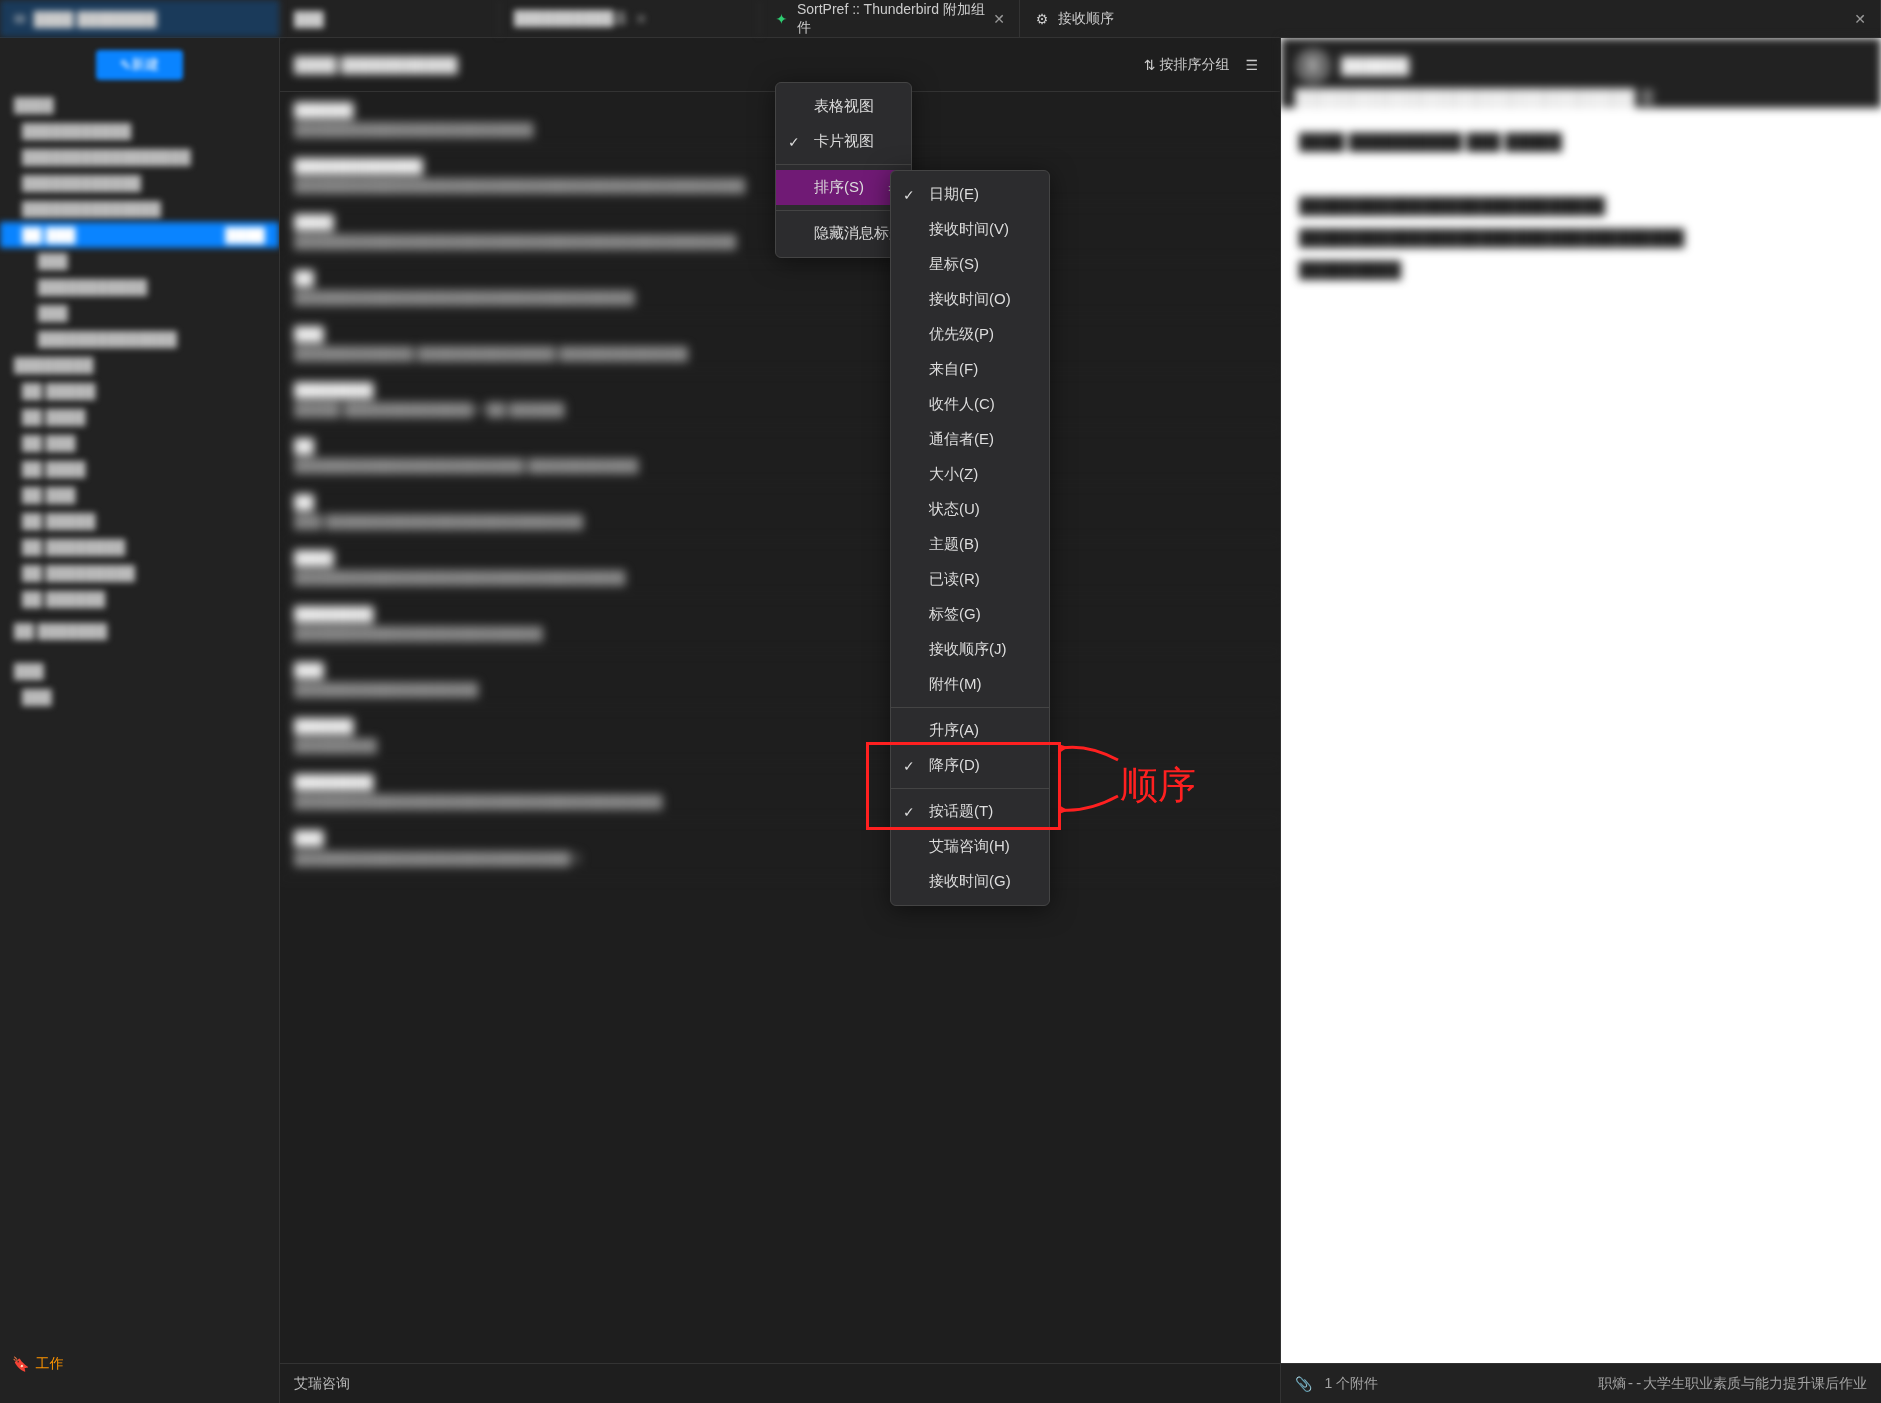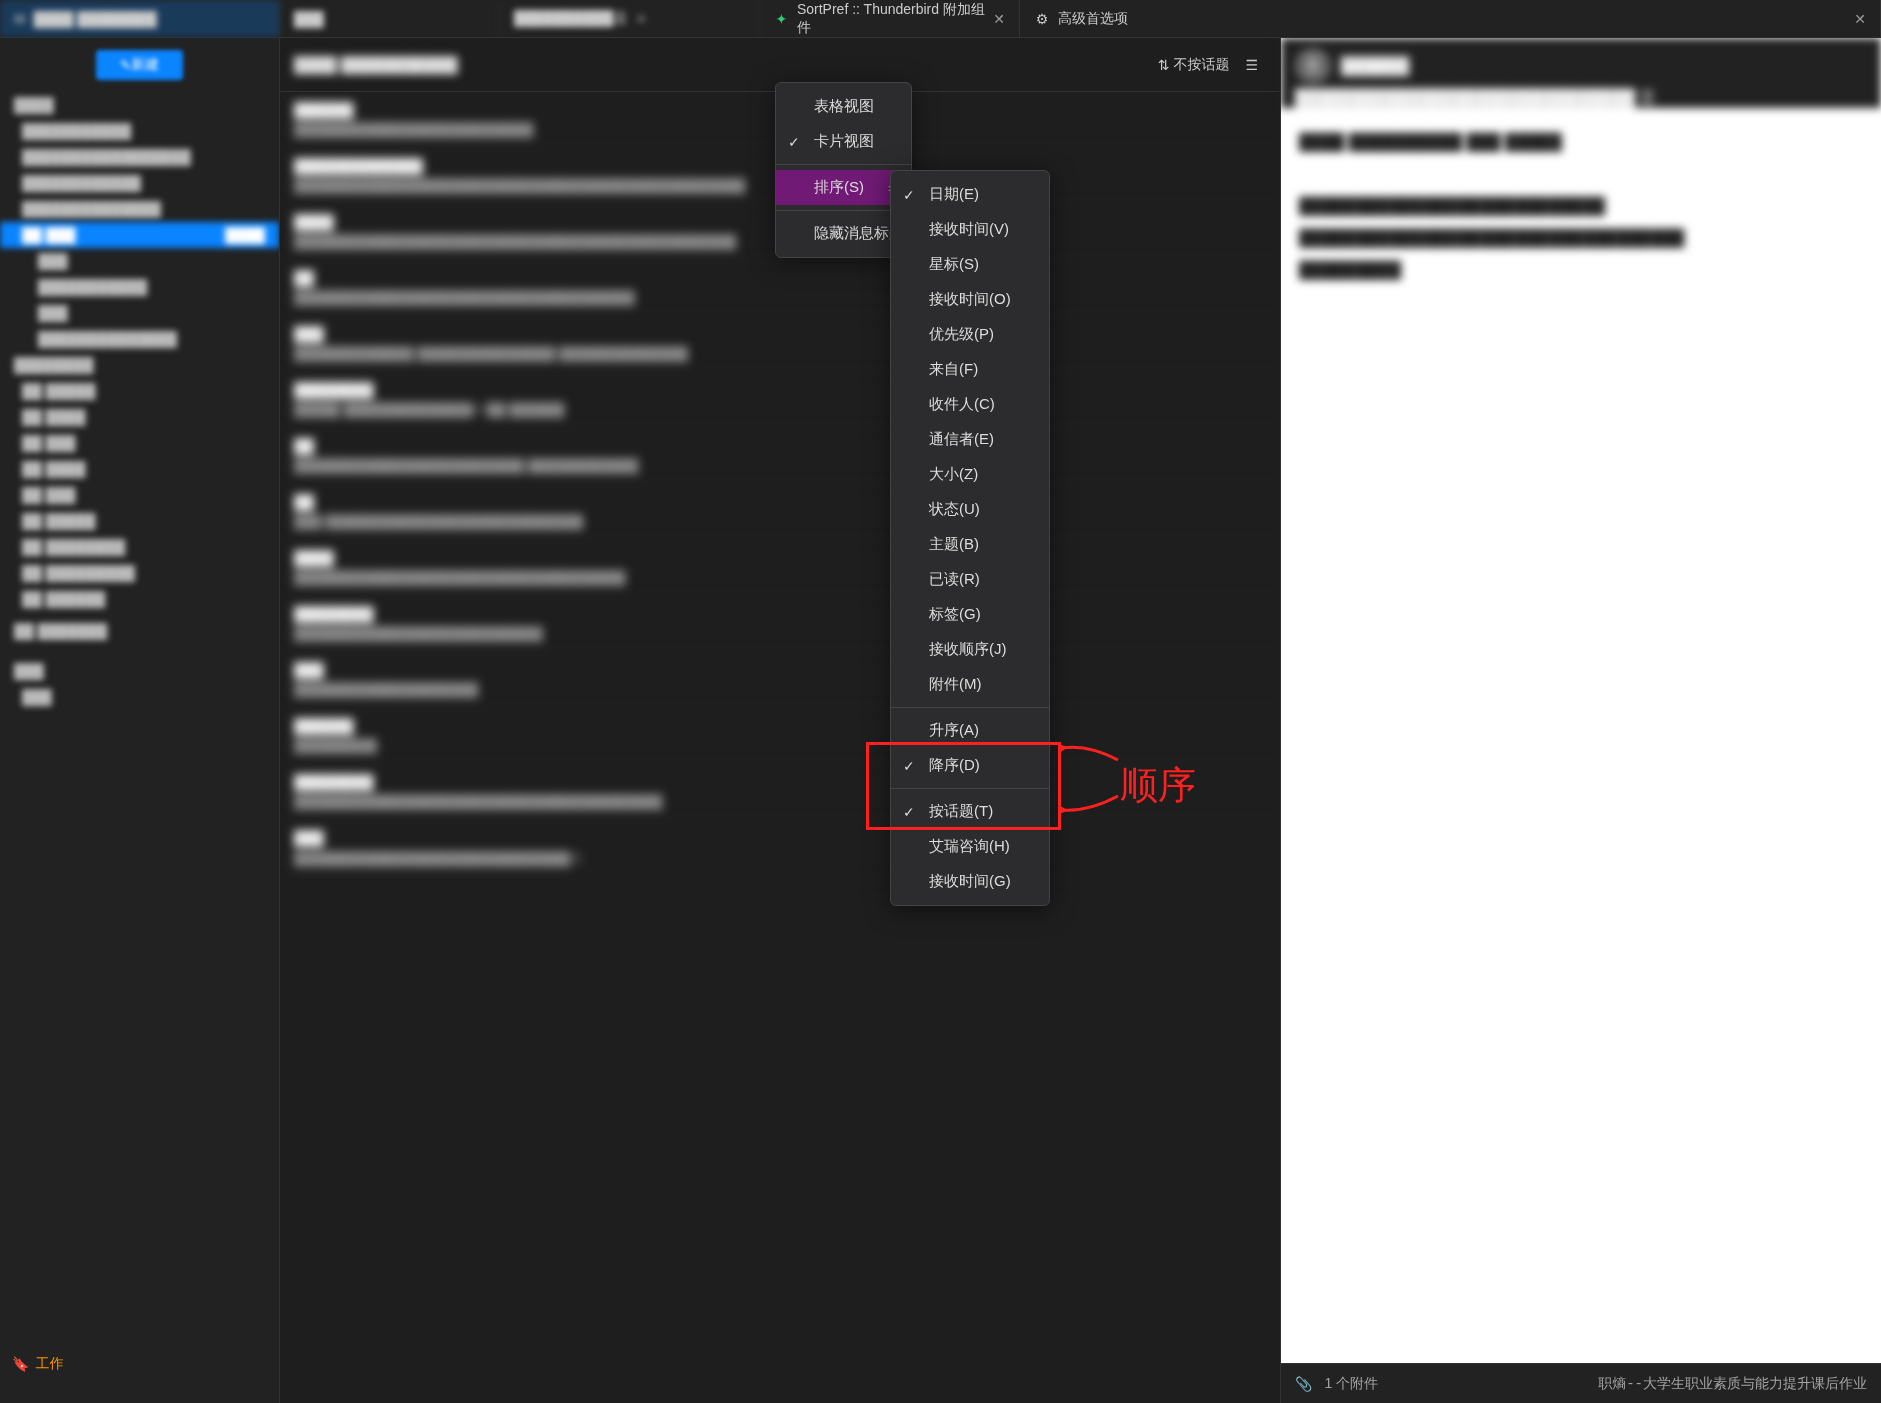--- a/index.html
+++ b/index.html
@@ -230,21 +230,21 @@
     <span>██████████器</span>
     <span class="close-icon">✕</span>
   </div>
   <div class="tab" style="width:260px;">
     <span class="tab-icon" style="color:#2ecc71;">✦</span>
     <span>SortPref :: Thunderbird 附加组件</span>
     <span class="close-icon">✕</span>
   </div>
   <div class="tab" style="flex:1;">
     <span class="tab-icon">⚙</span>
-    <span>高级首选项</span>
+    <span>接收顺序</span>
     <span class="close-icon" style="margin-left:auto;">✕</span>
   </div>
 </div>
 
 <div class="main">
 
   <div class="sidebar">
     <div class="compose-btn">
       <span>✎</span>
       <span>新建</span>
@@ -281,21 +281,21 @@
         <span>工作</span>
       </span>
     </div>
   </div>
 
   <div class="messagelist">
     <div class="msglist-header">
       <span class="msglist-title">████  ███████████</span>
       <span class="filter-btn">
         <span>⇅</span>
-        <span>不按话题</span>
+        <span>按排序分组</span>
       </span>
       <span class="settings-btn">
         <span>☰</span>
       </span>
     </div>
     <div class="msglist-body" id="msg-rows">
         <div class="msg-row">
           <div class="msg-sender">██████</div>
           <div class="msg-sub">██████████████████████████</div>
         </div>
@@ -345,20 +345,23 @@
         </div>
         <div class="msg-row">
           <div class="msg-sender">████████</div>
           <div class="msg-sub">████████████████████████████████████████</div>
         </div>
         <div class="msg-row">
           <div class="msg-sender">███</div>
           <div class="msg-sub">██████████████████████████████宝</div>
         </div>
       </div>
+    <div class="msglist-footer">
+      <span>艾瑞咨询</span>
+    </div>
   </div>
 
   <div class="preview">
     <div class="preview-header">
       <div style="display:flex;gap:10px;align-items:center;">
         <span style="width:36px;height:36px;border-radius:50%;background:#666;display:flex;align-items:center;justify-content:center;">百</span>
         <span>██████</span>
       </div>
       <div style="margin-top:4px;">██████████████████████████████  贡</div>
     </div>

